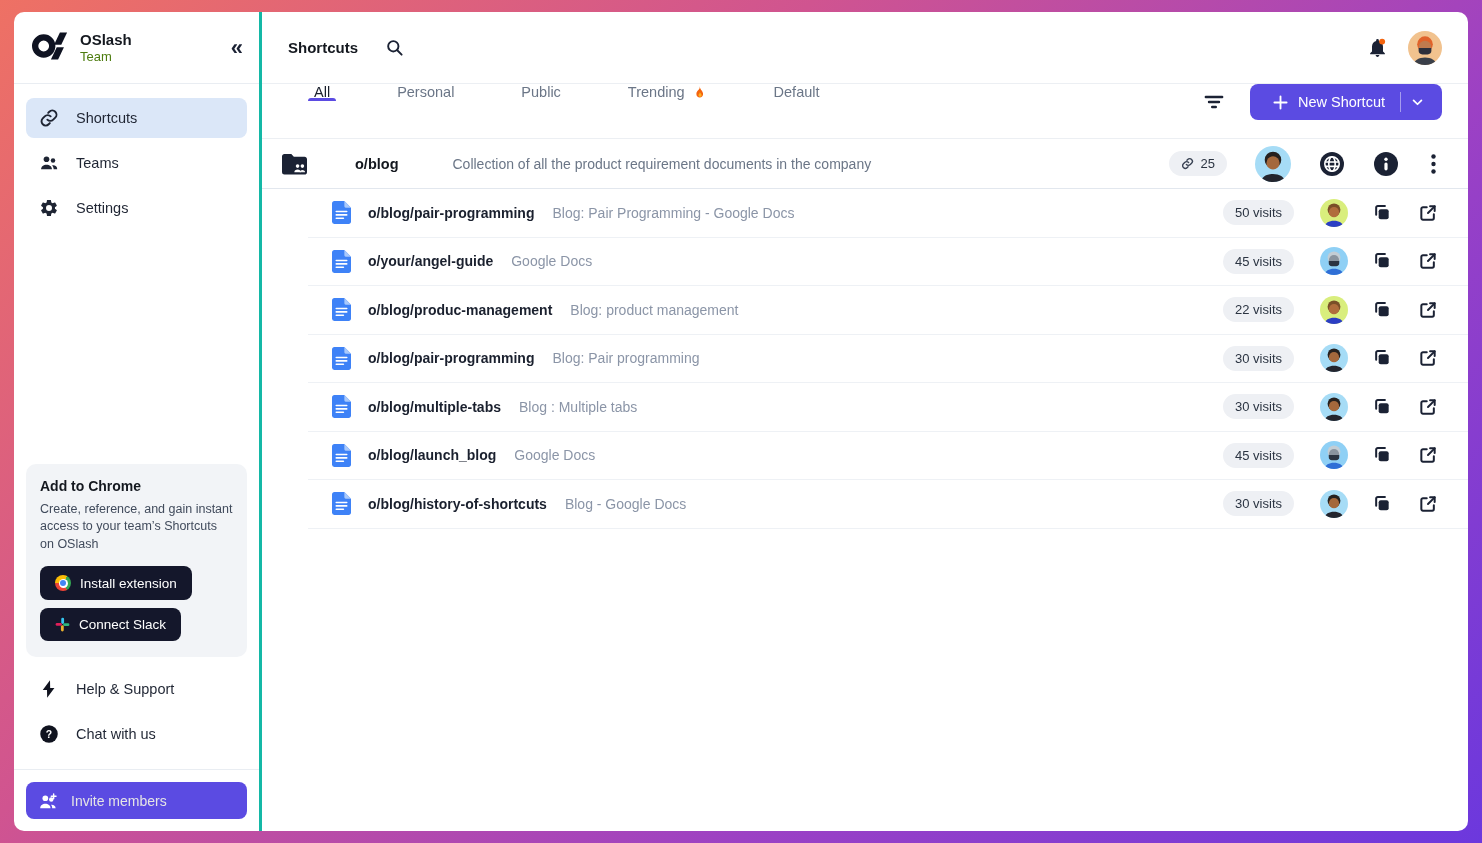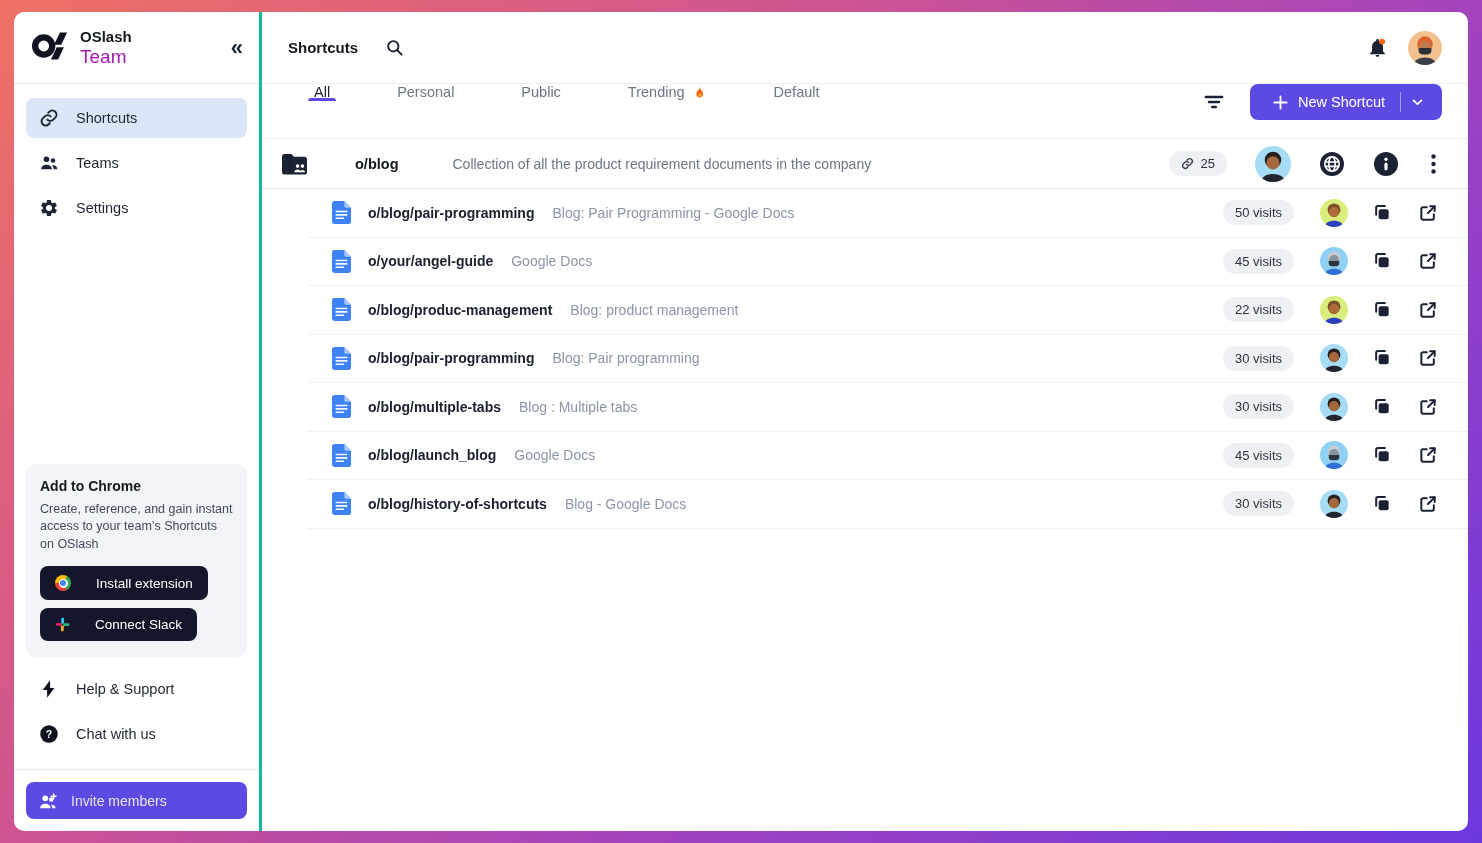--- a/index.html
+++ b/index.html
@@ -10,35 +10,35 @@
   }
   .app {
     position:absolute; inset:12px 14px; background:#ffffff; border-radius:10px;
     display:flex; overflow:hidden; color:#14181f;
   }
 
   
   .sidebar { width:248px; min-width:248px; border-right:3px solid #14b8a6; display:flex; flex-direction:column; }
   .side-header { height:72px; padding:0 16px 0 18px; display:flex; align-items:center; gap:12px; border-bottom:1px solid #e9edf2; }
   .ws-name { font-size:15px; font-weight:700; color:#14181f; }
-  .ws-sub  { font-size:19px; color:#a21caf; margin-top:1px; }
+  .ws-sub  { font-size:13px; color:#4d7c0f; margin-top:1px; }
   .collapse-btn { margin-left:auto; background:none; border:none; font-size:22px; line-height:1; color:#1b2234; cursor:pointer; font-weight:700; }
 
   .side-nav { padding:14px 12px 0; }
   .nav-item { height:40px; display:flex; align-items:center; gap:16px; padding:0 12px; border-radius:8px; font-size:14.5px; color:#1f2533; font-weight:500; cursor:pointer; margin-bottom:5px; }
   .nav-item.active { background:#dbe7f8; }
   .nav-icon { width:22px; height:22px; display:flex; align-items:center; justify-content:center; }
   .nav-icon svg { width:20px; height:20px; }
 
   .side-spacer { flex:1; }
 
   .chrome-card { margin:0 12px 12px; background:#f2f4f7; border-radius:10px; padding:14px 14px 8px; }
   .card-title { font-size:14px; font-weight:700; color:#14181f; margin-bottom:7px; }
   .card-body  { font-size:12.5px; line-height:1.4; color:#414b5c; margin-bottom:13px; }
-  .dark-btn { display:inline-flex; align-items:center; gap:25px; background:#14172b; color:#fff; font-size:13.5px; font-weight:500;
+  .dark-btn { display:inline-flex; align-items:center; gap:9px; background:#14172b; color:#fff; font-size:13.5px; font-weight:500;
               border:none; border-radius:8px; padding:9px 15px; margin-bottom:8px; cursor:pointer; font-family:inherit; }
   .chrome-logo { width:16px; height:16px; border-radius:50%; position:relative;
       background:conic-gradient(from -45deg, #ea4335 0 33%, #4285f4 0 66%, #34a853 0 100%);
       background:conic-gradient(from 150deg, #ea4335 0 120deg, #fbbc05 0 240deg, #34a853 0 360deg); }
   .chrome-logo::before { content:""; position:absolute; inset:3.5px; background:#fff; border-radius:50%; }
   .chrome-logo::after  { content:""; position:absolute; inset:5px; background:#4285f4; border-radius:50%; }
   .slack-logo { width:15px; height:15px; }
 
   .side-footer { padding:0 12px; }
   .side-divider { border-top:1px solid #e9edf2; margin-top:10px; }

